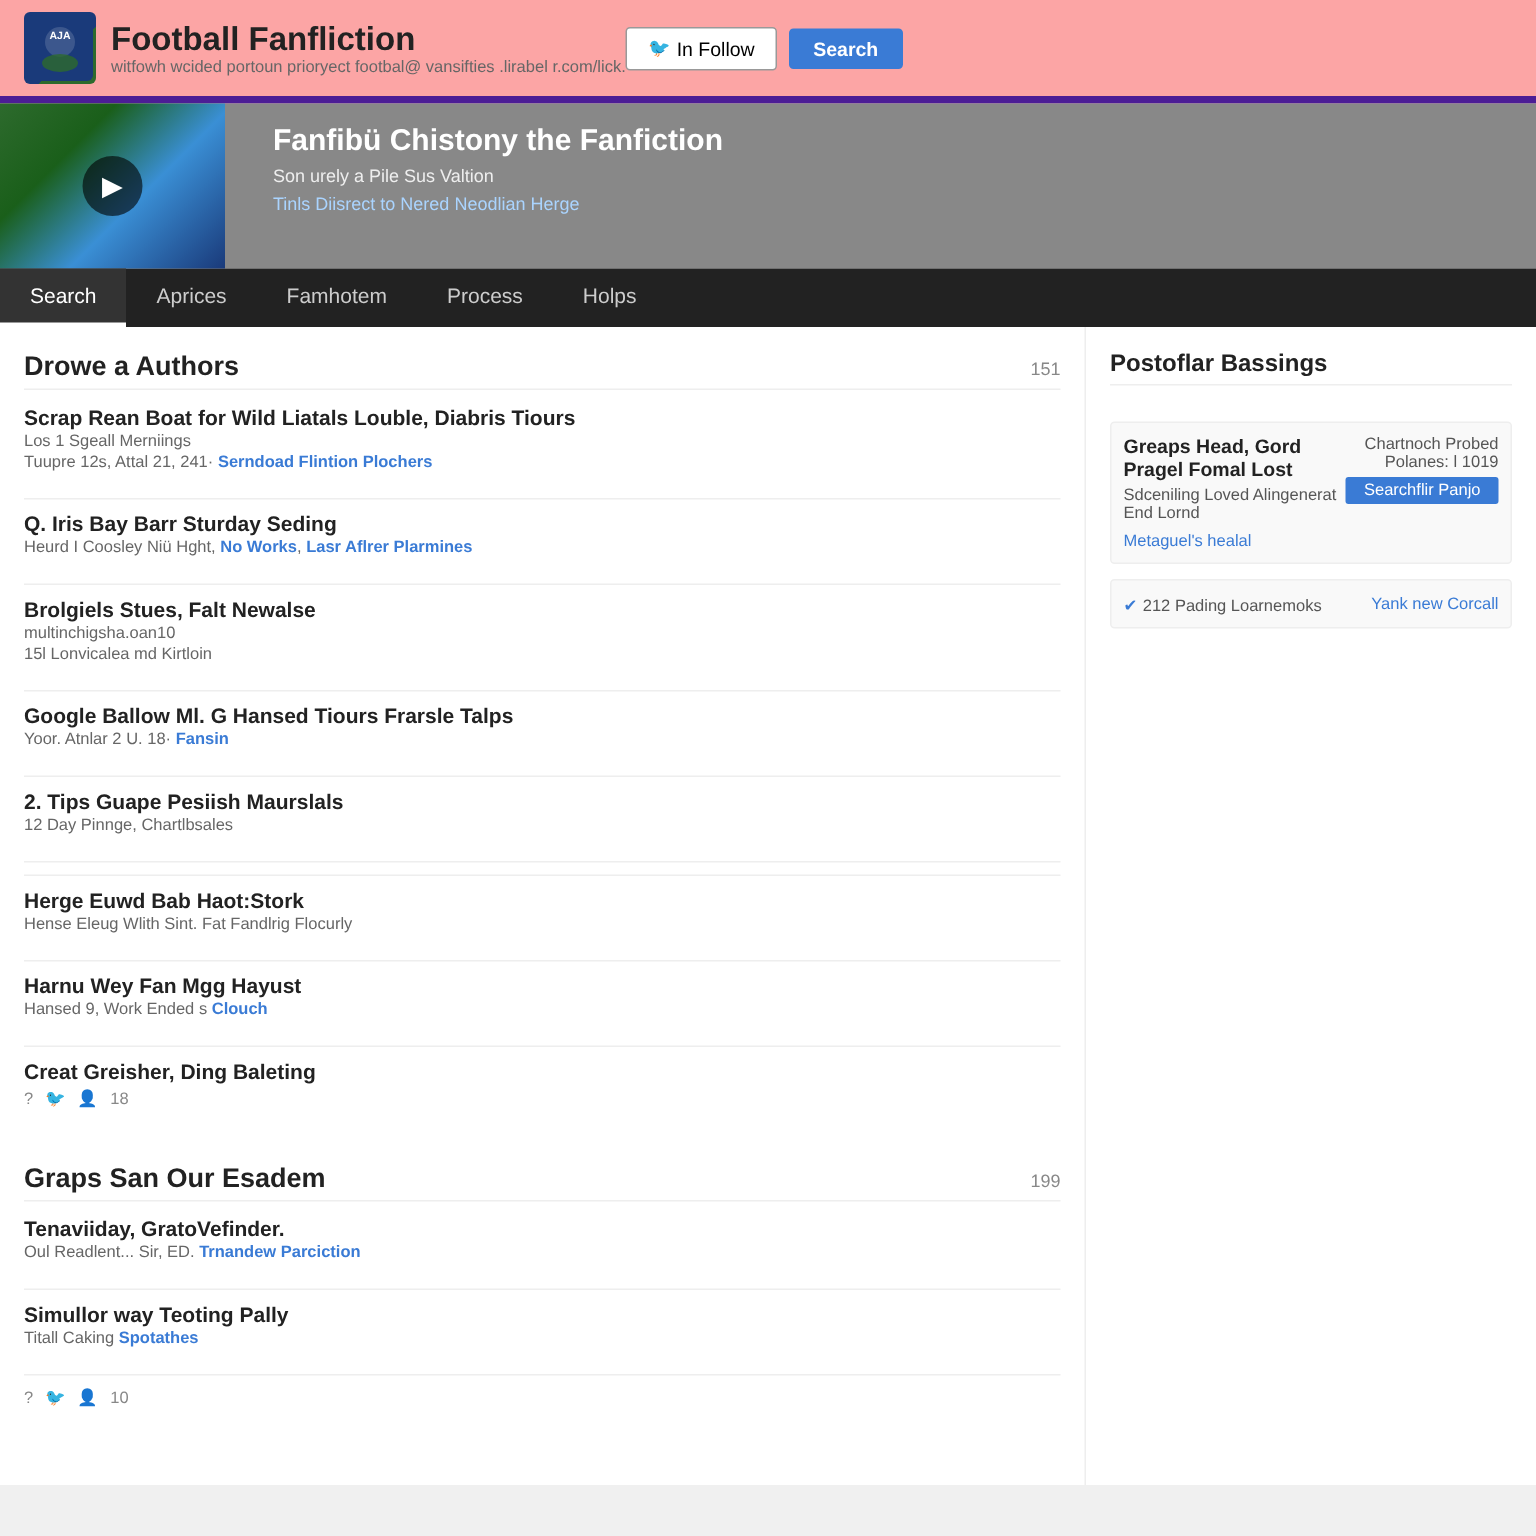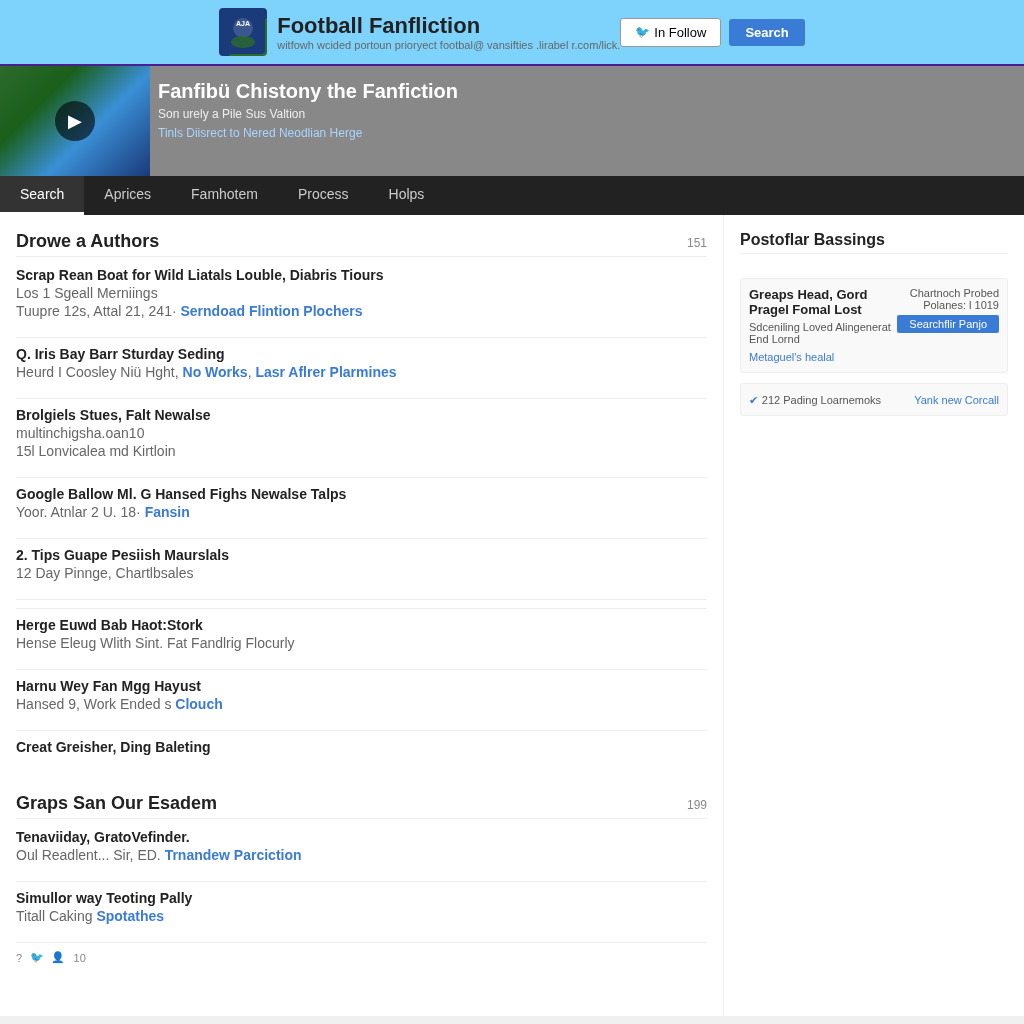--- a/index.html
+++ b/index.html
@@ -1,21 +1,21 @@
 <!DOCTYPE html>
 <html><head>
   <meta charset="utf-8">
   <style>
     * { box-sizing: border-box; margin: 0; padding: 0; }
     body { font-family: Arial, sans-serif; font-size: 13px; color: #222; background: #f0f0f0; }
 
     
     .top-header {
-      display: flex; align-items: center; justify-content: center;
-      background: #7dd3fc; padding: 8px 16px; border-bottom: 2px solid #4c1d95;
+      display: flex; align-items: center; justify-content: flex-start;
+      background: #fca5a5; padding: 8px 16px; border-bottom: 5px solid #4c1d95;
     }
     .logo-area { display: flex; align-items: center; gap: 10px; }
     .logo-img {
       width: 48px; height: 48px; border-radius: 4px;
       background: linear-gradient(135deg, #1a3a7a 60%, #2d6a2d 40%);
       display: flex; align-items: center; justify-content: center;
       color: #fff; font-weight: bold; font-size: 10px; text-align: center;
     }
     .logo-text h1 { font-size: 22px; font-weight: bold; color: #222; }
     .logo-text p { font-size: 11px; color: #666; }
@@ -35,21 +35,21 @@
       background: #888; display: flex; align-items: stretch; min-height: 110px;
     }
     .banner-thumb {
       width: 150px; min-height: 110px; background: linear-gradient(135deg, #2d6a2d 0%, #1a5f1a 30%, #3a8fd5 60%, #1a3a7a 100%);
       display: flex; align-items: center; justify-content: center; cursor: pointer; flex-shrink: 0;
     }
     .play-btn {
       width: 40px; height: 40px; background: rgba(0,0,0,0.6); border-radius: 50%;
       display: flex; align-items: center; justify-content: center; color: #fff; font-size: 18px;
     }
-    .banner-info { padding: 14px 8px; flex: 1; }
+    .banner-info { padding: 14px 32px; flex: 1; }
     .banner-title { font-size: 20px; font-weight: bold; color: #fff; margin-bottom: 4px; }
     .banner-sub { font-size: 12px; color: #eee; margin-bottom: 4px; }
     .banner-link { font-size: 12px; color: #aad4ff; cursor: pointer; }
 
     
     .nav-tabs {
       background: #222; display: flex; gap: 0;
     }
     .nav-tab {
       padding: 10px 20px; color: #ccc; cursor: pointer; font-size: 14px; border-bottom: 3px solid transparent;
@@ -70,21 +70,21 @@
     .section-header {
       display: flex; justify-content: space-between; align-items: baseline;
       border-bottom: 1px solid #eee; padding-bottom: 4px; margin-bottom: 10px;
     }
     .section-title { font-size: 18px; font-weight: bold; color: #222; }
     .section-count { font-size: 12px; color: #888; }
     .section-divider { border: none; border-top: 1px solid #eee; margin: 8px 0; }
 
     .entry { margin-bottom: 8px; padding-bottom: 8px; }
     .entry-title { font-size: 14px; font-weight: bold; color: #222; margin-bottom: 2px; }
-    .entry-meta { font-size: 14px; color: #666; margin-bottom: 2px; }
+    .entry-meta { font-size: 11px; color: #666; margin-bottom: 2px; }
     .entry-link { color: #3a7bd5; text-decoration: none; cursor: pointer; font-weight: bold; }
 
     .entry-footer { display: flex; align-items: center; gap: 8px; font-size: 11px; color: #888; margin-top: 4px; }
     .icon-q::before { content: "?"; }
     .icon-tw::before { content: "🐦"; font-size: 11px; }
     .icon-person::before { content: "👤"; font-size: 11px; }
 
     
     .right-section { margin-bottom: 16px; }
     .right-title { font-size: 16px; font-weight: bold; color: #222; margin-bottom: 24px; border-bottom: 1px solid #eee; padding-bottom: 4px; }
@@ -175,21 +175,21 @@
       <hr class="section-divider">
 
       <div class="entry">
         <div class="entry-title">Brolgiels Stues, Falt Newalse</div>
         <div class="entry-meta">multinchigsha.oan10</div>
         <div class="entry-meta">15l Lonvicalea md Kirtloin</div>
       </div>
       <hr class="section-divider">
 
       <div class="entry">
-        <div class="entry-title">Google Ballow Ml. G Hansed Fighs Newalse Talps</div>
+        <div class="entry-title">Google Ballow Ml. G Hansed Tiours Frarsle Talps</div>
         <div class="entry-meta">
           <span>Yoor. Atnlar 2 U. 18·</span>
           <a class="entry-link">Fansin</a>
         </div>
       </div>
       <hr class="section-divider">
 
       <div class="entry">
         <div class="entry-title">2. Tips Guape Pesiish Maurslals</div>
         <div class="entry-meta">12 Day Pinnge, Chartlbsales</div>
@@ -208,20 +208,26 @@
         <div class="entry-title">Harnu Wey Fan Mgg Hayust</div>
         <div class="entry-meta">
           <span>Hansed 9, Work Ended s</span>
           <a class="entry-link">Clouch</a>
         </div>
       </div>
       <hr class="section-divider">
 
       <div class="entry">
         <div class="entry-title">Creat Greisher, Ding Baleting</div>
+        <div class="entry-footer">
+          <span class="icon-q"></span>
+          <span class="icon-tw"></span>
+          <span class="icon-person"></span>
+          <span>18</span>
+        </div>
       </div>
     </div>
 
     <div class="section">
       <div class="section-header">
         <span class="section-title">Graps San Our Esadem</span>
         <span class="section-count">199</span>
       </div>
 
       <div class="entry">

